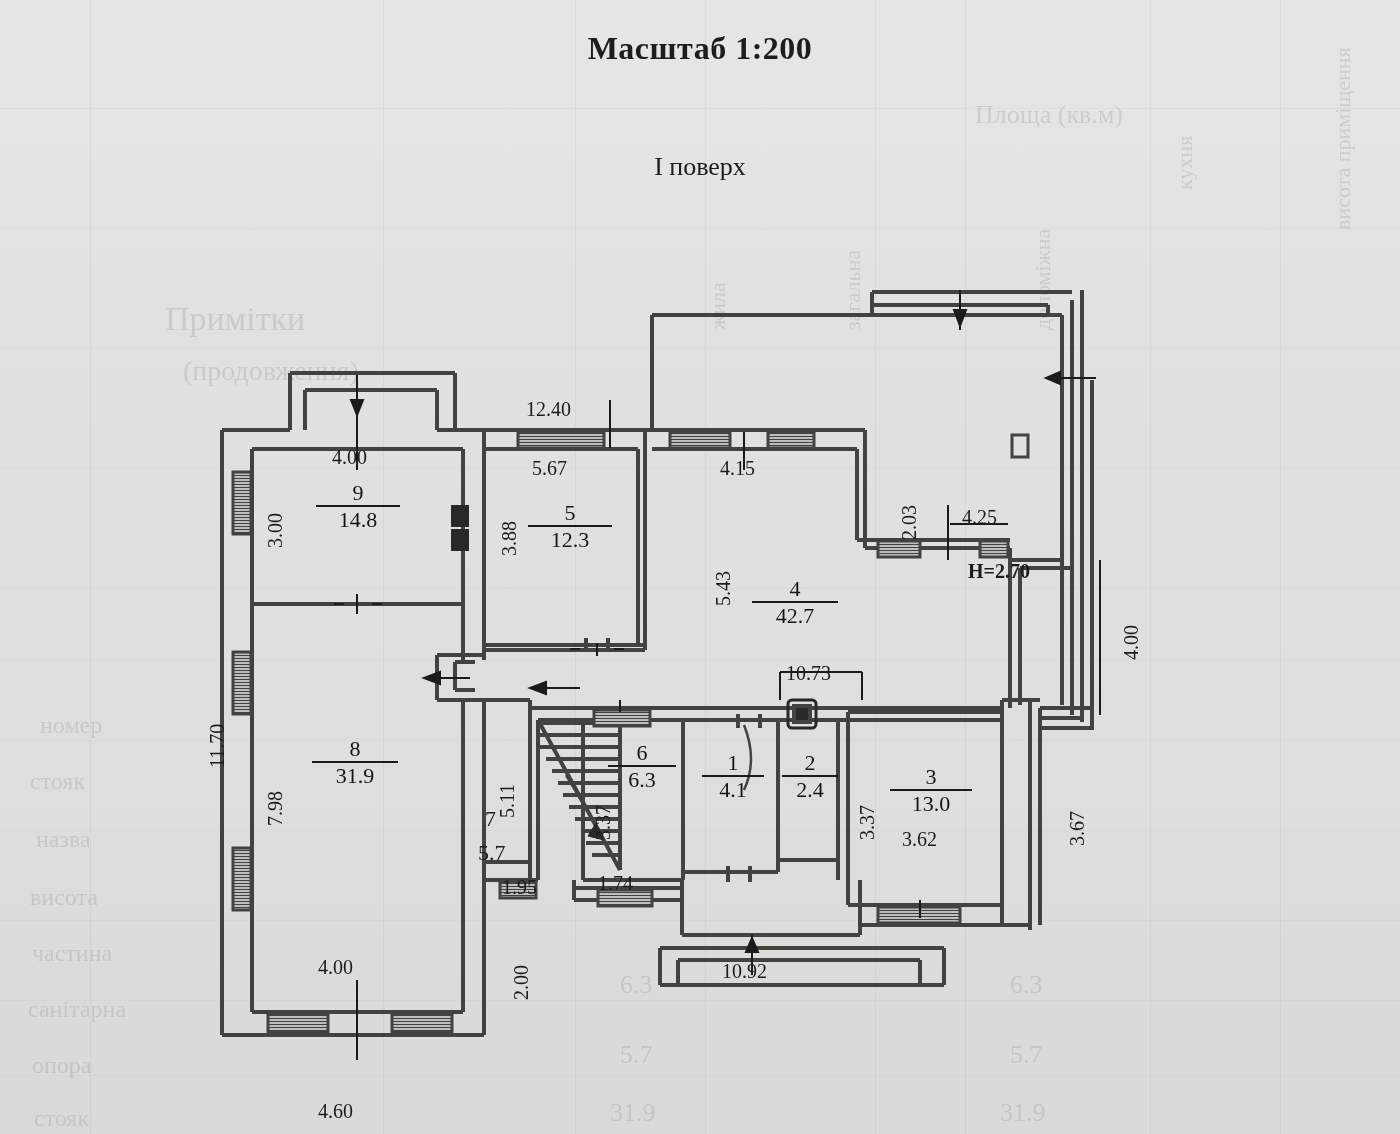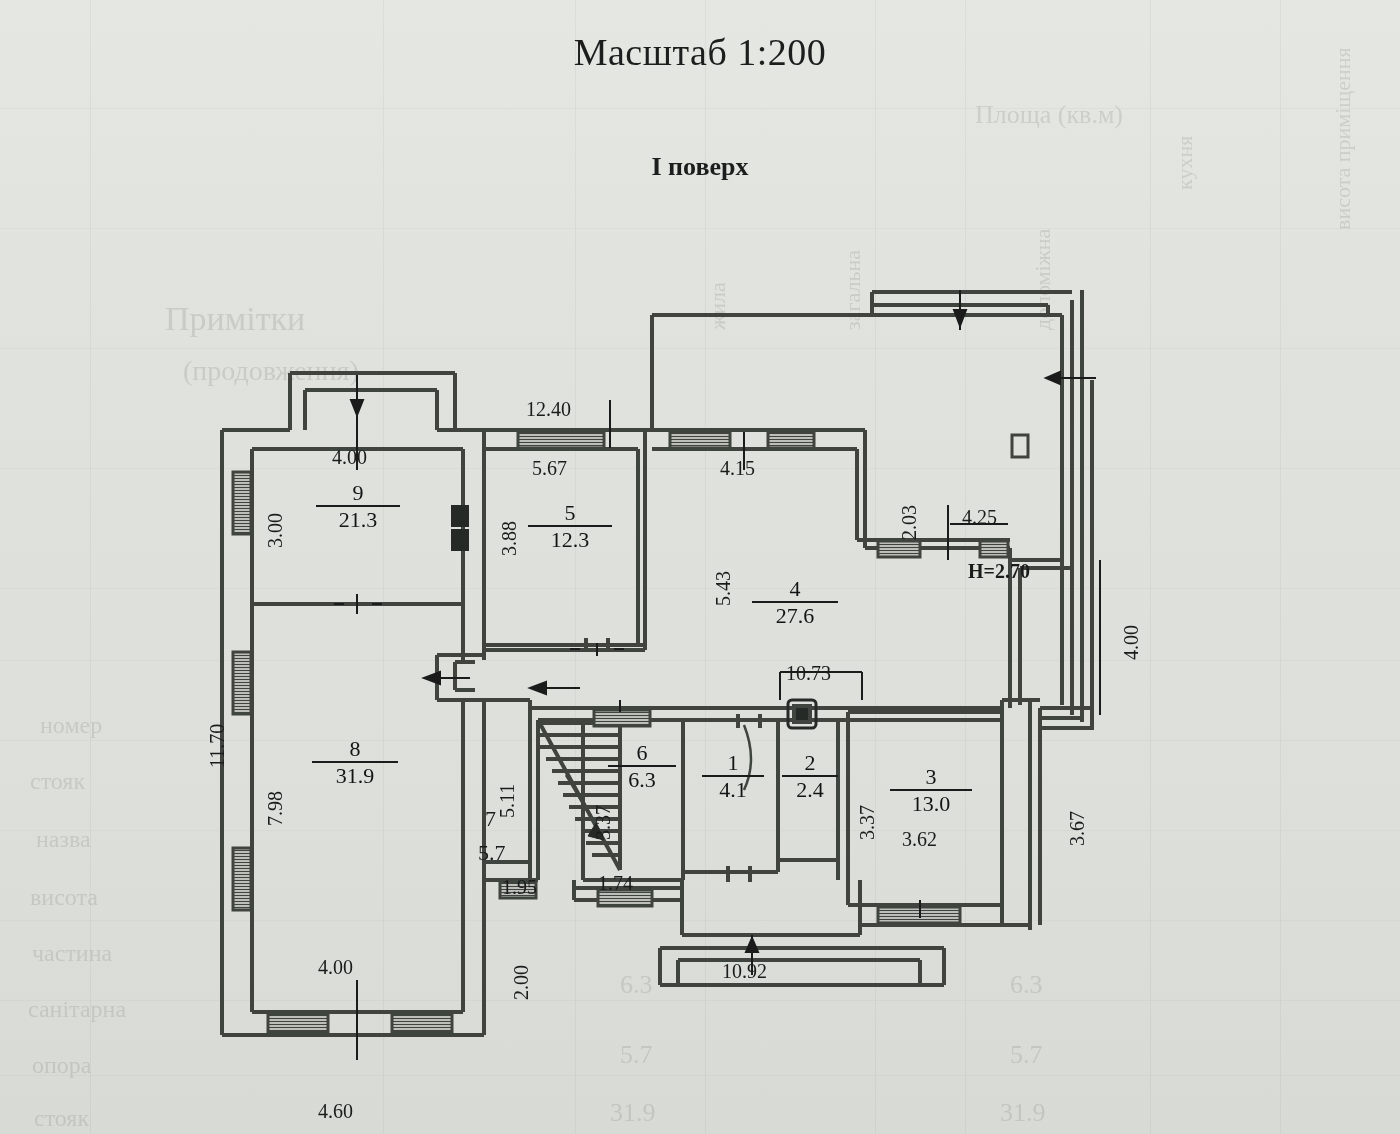--- a/index.html
+++ b/index.html
@@ -21,22 +21,22 @@
     position:absolute;inset:0;
     opacity:.5;
   }
   #ghost-lines .gv{position:absolute;top:0;bottom:0;width:1px;background:rgba(120,128,120,.18);}
   #ghost-lines .gh{position:absolute;left:0;right:0;height:1px;background:rgba(120,128,120,.13);}
   #ghost-text{position:absolute;inset:0;color:rgba(110,120,110,.20);font-family:"Liberation Serif",serif;}
   #ghost-text .gt{position:absolute;white-space:nowrap;}
   #ghost-text .rot{transform:rotate(-90deg);transform-origin:left top;}
 
   #titles{position:absolute;left:0;right:0;top:0;text-align:center;z-index:6;}
-  .title-main{position:absolute;left:0;right:0;top:30px;font-size:38px;font-weight:normal;color:#1d1d1d;letter-spacing:.5px;}
-  .title-sub{position:absolute;left:0;right:0;top:152px;font-size:26px;font-weight:bold;color:#1d1d1d;}
+  .title-main{position:absolute;left:0;right:0;top:30px;font-size:32px;font-weight:bold;color:#1d1d1d;letter-spacing:.5px;}
+  .title-sub{position:absolute;left:0;right:0;top:152px;font-size:26px;font-weight:normal;color:#1d1d1d;}
 
   
   #plan{position:absolute;left:0;top:0;width:1400px;height:1134px;z-index:5;}
 
   
   #labels{position:absolute;left:0;top:0;width:1400px;height:1134px;z-index:7;pointer-events:none;}
   .lbl{
     position:absolute;white-space:nowrap;
     color:#1b1b1b;font-family:"Liberation Serif",serif;
     font-size:20px;
@@ -335,33 +335,33 @@
       <path d="M570 649 L580 649"></path>
       <path d="M614 649 L624 649"></path>
     </g>
   </g>
 </svg>
 
 <div id="labels">
 
   <div class="roombox" style="left:316px;top:482px;width:84px">
     <div class="num">9</div>
-    <div class="area">21.3</div>
+    <div class="area">14.8</div>
   </div>
   <div class="roombox" style="left:312px;top:738px;width:86px">
     <div class="num">8</div>
     <div class="area">31.9</div>
   </div>
   <div class="roombox" style="left:528px;top:502px;width:84px">
     <div class="num">5</div>
     <div class="area">12.3</div>
   </div>
   <div class="roombox" style="left:752px;top:578px;width:86px">
     <div class="num">4</div>
-    <div class="area">27.6</div>
+    <div class="area">42.7</div>
   </div>
   <div class="roombox" style="left:608px;top:742px;width:68px">
     <div class="num">6</div>
     <div class="area">6.3</div>
   </div>
   <div class="roombox" style="left:702px;top:752px;width:62px">
     <div class="num">1</div>
     <div class="area">4.1</div>
   </div>
   <div class="roombox" style="left:782px;top:752px;width:56px">

